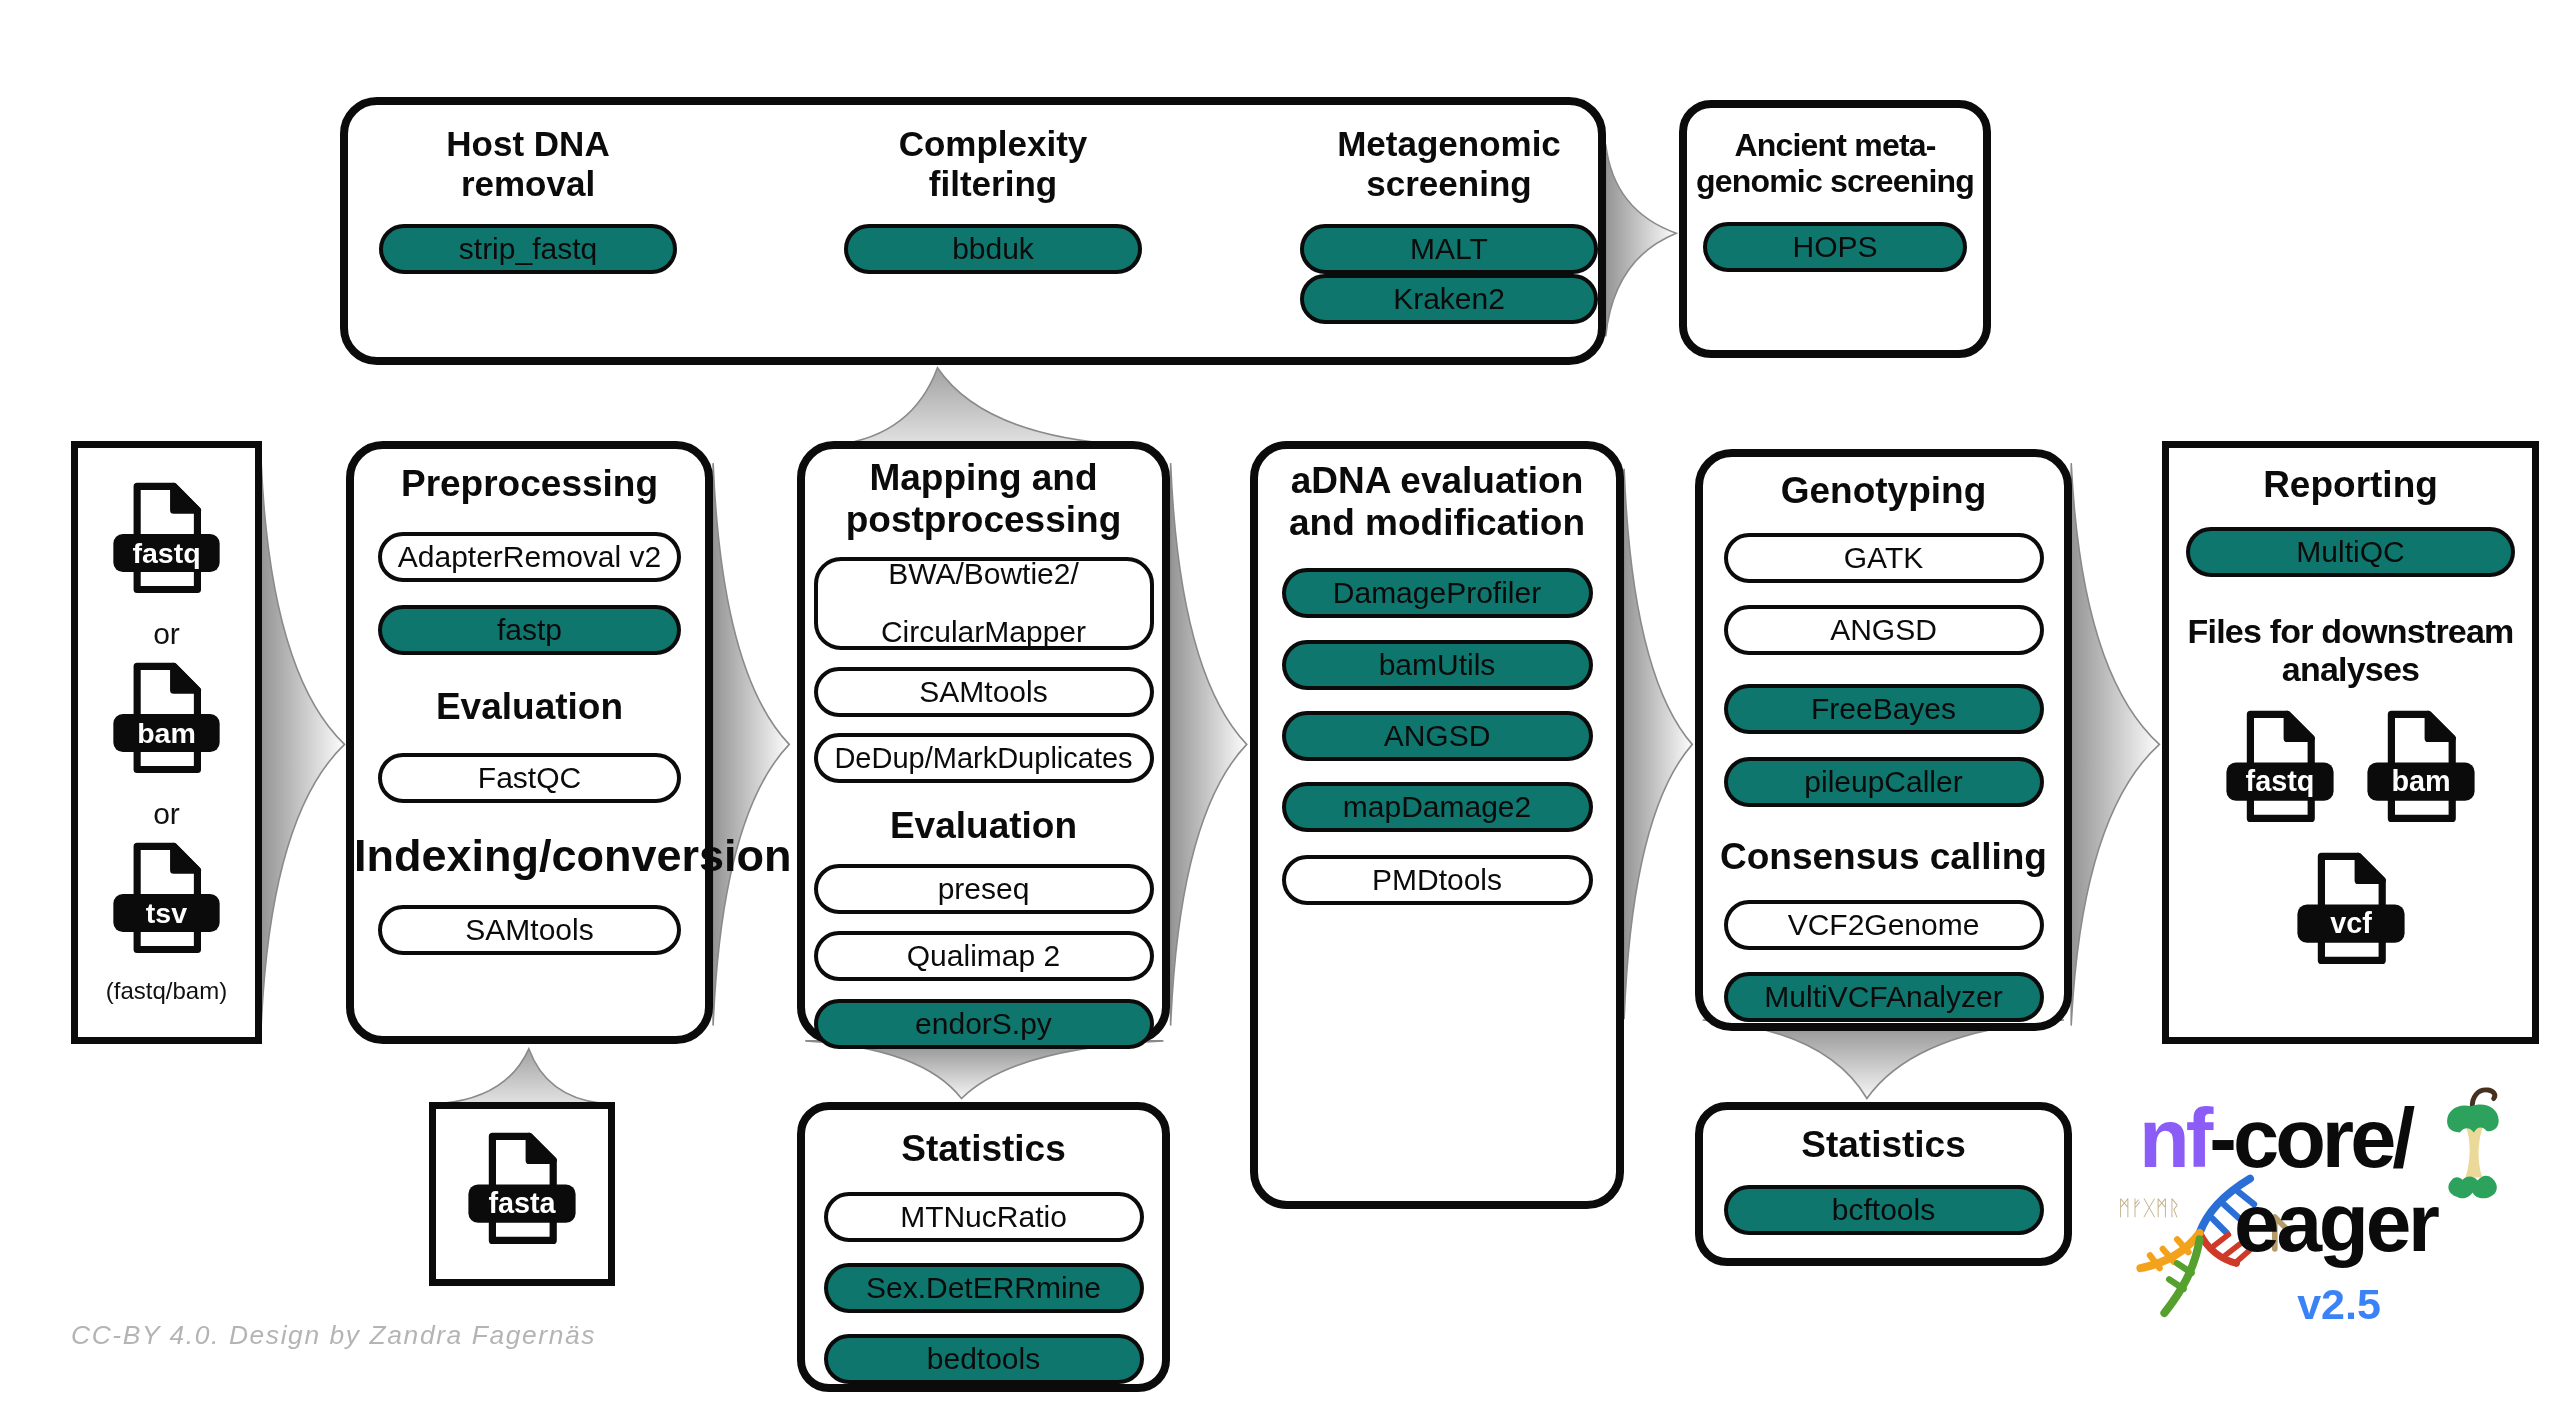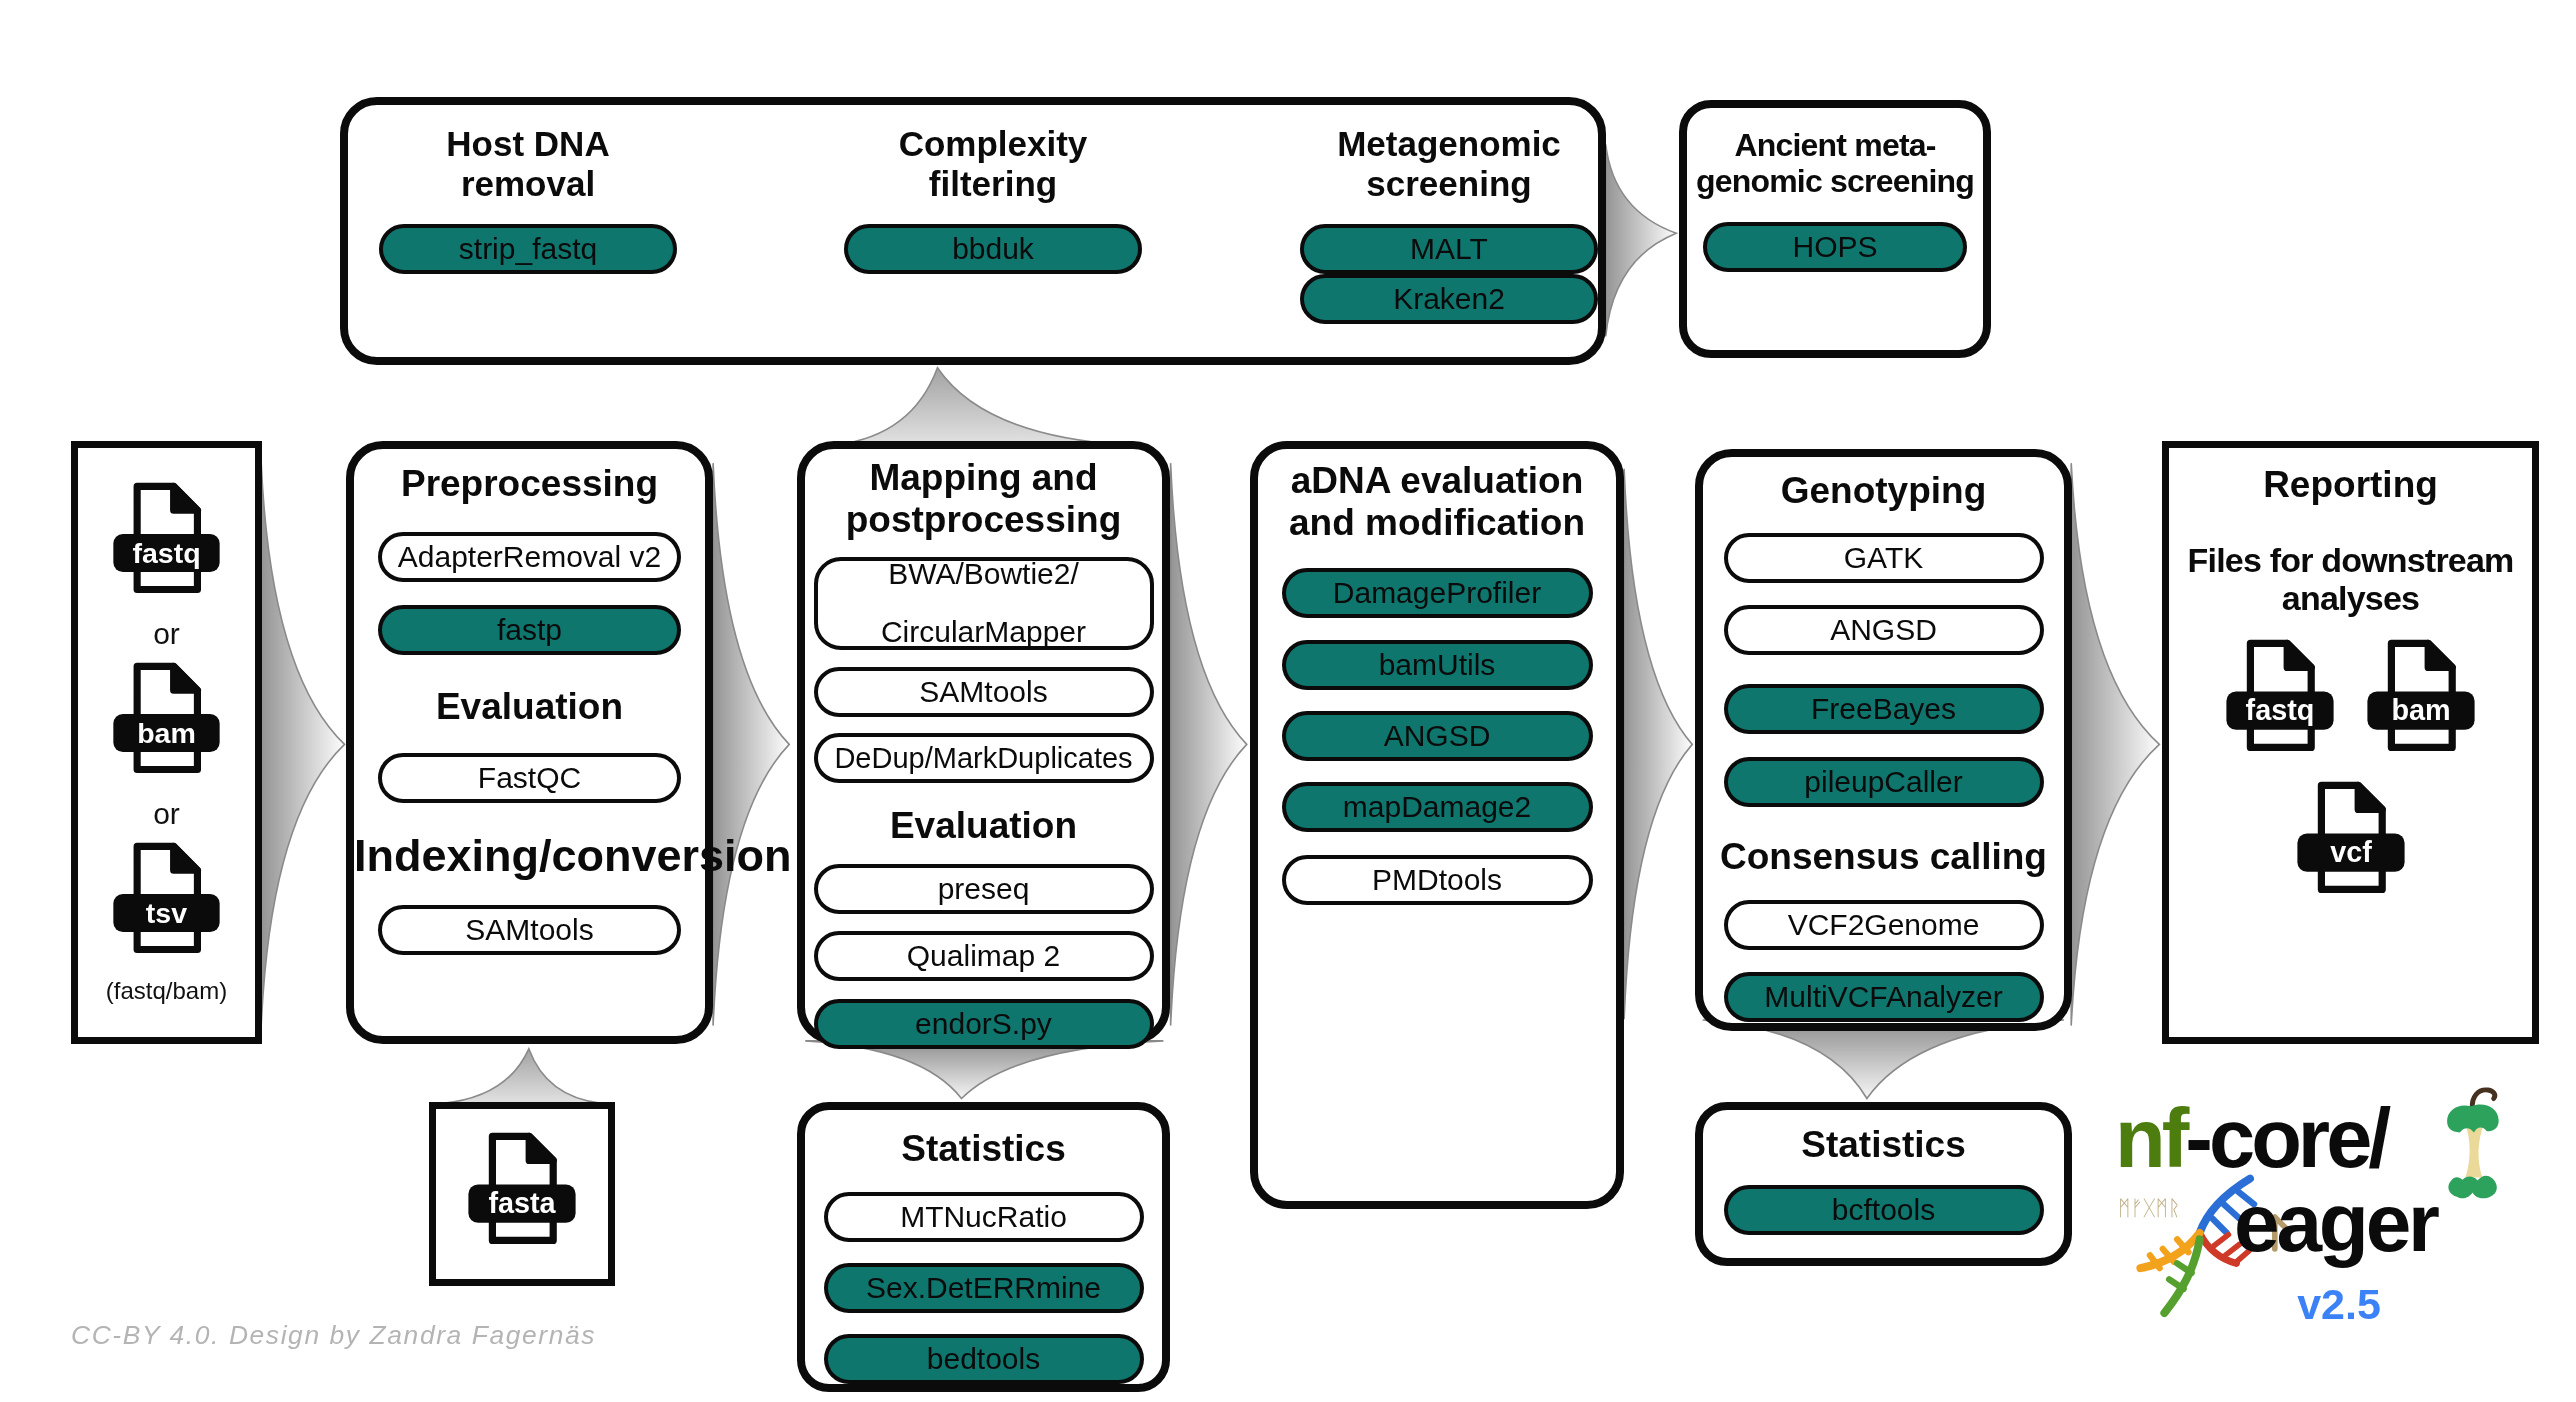--- a/index.html
+++ b/index.html
@@ -21,21 +21,21 @@
   .doc{fill:#fff;stroke:#0b0b0b;stroke-width:9;stroke-linejoin:round;}
   .fold{fill:#0b0b0b;stroke:#0b0b0b;stroke-width:9;stroke-linejoin:round;}
   .band{fill:#0b0b0b;}
   .band-label{fill:#fff;font-weight:bold;font-size:36px;text-anchor:middle;
               font-family:"Liberation Sans","DejaVu Sans",sans-serif;}
   .arrow{stroke:#8a8a8a;stroke-width:2;}
   .credit{position:absolute;left:71px;top:1320px;font-size:26.4px;font-style:italic;
           letter-spacing:1.6px;color:#b4b4b4;}
   .logo{position:absolute;left:2115px;top:1086px;width:457px;height:264px;}
   .logo-line1{position:absolute;left:0;top:4.8px;font-size:83px;font-weight:bold;letter-spacing:-4px;white-space:nowrap;}
-  .logo-nf{color:#4d7c0f;}
+  .logo-nf{color:#8b5cf6;margin-left:24px;}
   .logo-core{color:#0b0b0b;}
   .logo-eager{position:absolute;left:119px;top:90px;font-size:82px;font-weight:bold;letter-spacing:-3.2px;color:#0b0b0b;}
   .logo-version{position:absolute;left:120px;top:194px;width:208px;text-align:center;
                 font-size:43px;font-weight:bold;color:#3b82f6;}
   .runes{font-family:"DejaVu Sans",sans-serif;fill:#bfae85;font-size:26px;}
 </style>
 </head>
 <body>
 
 <div id="canvas">
@@ -201,20 +201,23 @@
     <div class="pill" style="width:320px;margin-top:22.4px;">
       <span>VCF2Genome</span>
     </div>
     <div class="pill green" style="width:320px;margin-top:22.4px;">
       <span>MultiVCFAnalyzer</span>
     </div>
   </div>
 
   <div class="box square" style="left:2162px;top:441px;width:377px;height:603px;">
     <div class="box-title" style="margin-top:16px;">Reporting</div>
+    <div class="pill green" style="width:329px;margin-top:21px;">
+      <span>MultiQC</span>
+    </div>
     <div class="box-title" style="margin:35px 4.8px 0;font-size:34px;letter-spacing:-0.8px;">Files for downstream analyses</div>
     <div style="display:flex;justify-content:center;gap:21px;margin-top:19px;">
       <svg viewBox="0 0 150 160" width="120" height="128">
         <path class="doc" d="M38,8 h46 l30,30 v100 h-76 z"></path>
           <path class="fold" d="M84,8 l30,30 h-30 z"></path>
         <rect class="band" x="8" y="68" width="134" height="48" rx="12"></rect>
         <text x="75" y="104" class="band-label">fastq</text>
       </svg>
       <svg viewBox="0 0 150 160" width="120" height="128">
         <path class="doc" d="M38,8 h46 l30,30 v100 h-76 z"></path>

